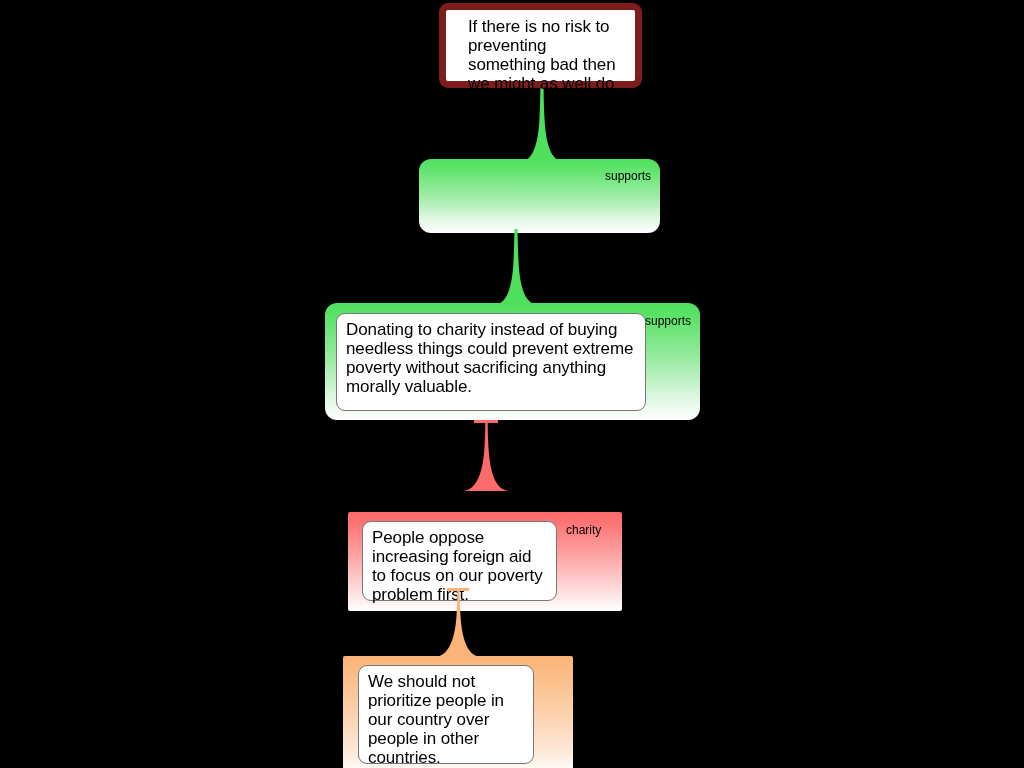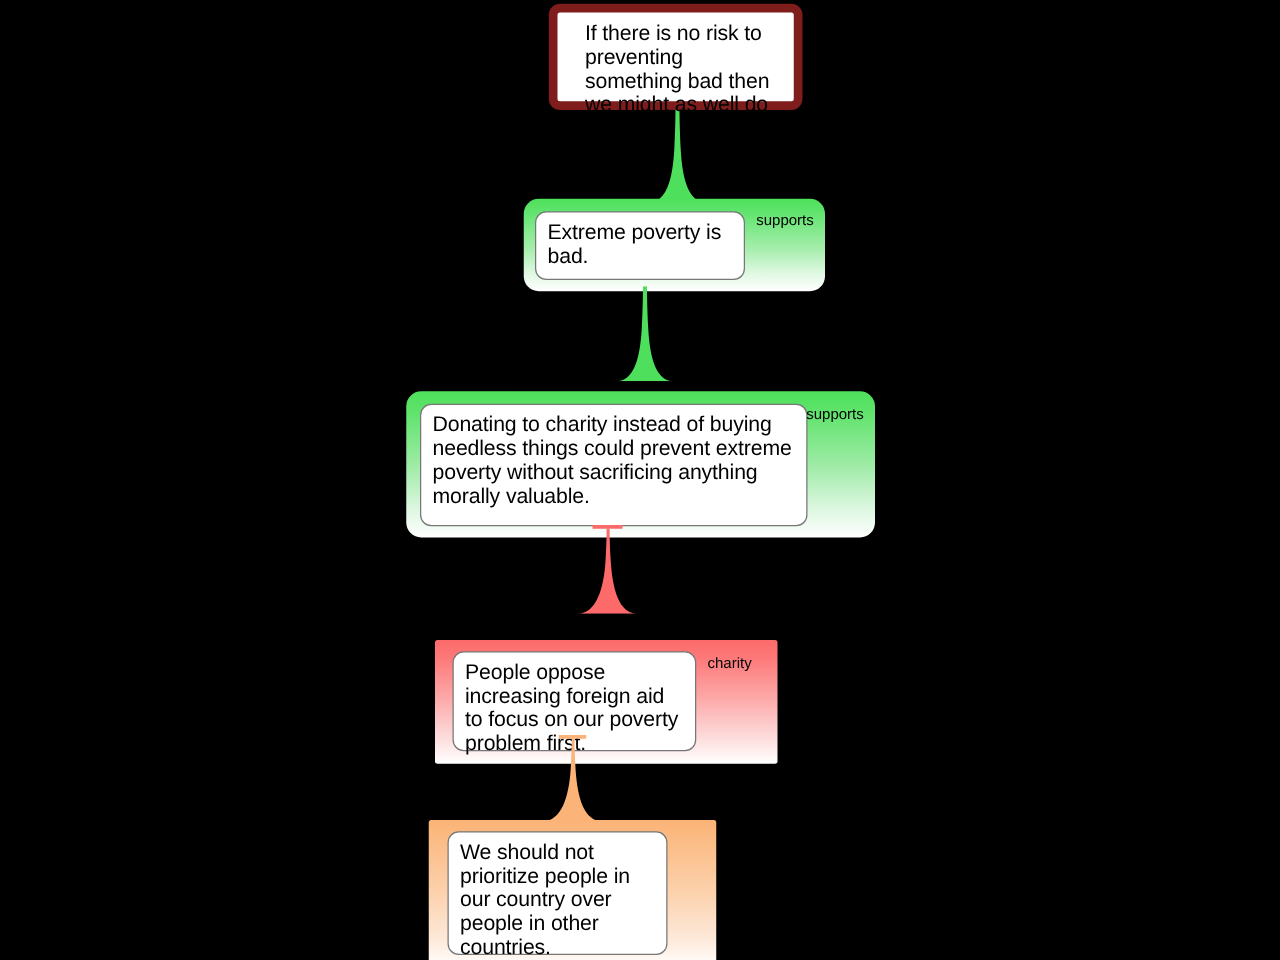--- a/index.html
+++ b/index.html
@@ -101,34 +101,31 @@
   </div>
 
   <div class="node" style="left:439px; top:3px; width:203px; height:85px;">
     <div class="root-card" style="left:0; top:0; right:0; bottom:0; border:7px solid #7f1d1d;padding-left:13px;">
       <span class="node-text" style="padding:7px 9px;">If there is no risk to preventing something bad then we might as well do it.</span>
     </div>
   </div>
 
   <div class="node" style="left:419px; top:159px; width:241px; height:74px;">
     <div class="node-bg plate-green-2"></div>
-    <div class="node-card" style="left:9px; top:10px; width:168px; height:55px; border-radius:9px;">
-      <span class="node-text">Extreme poverty is bad.</span>
-    </div>
     <span class="node-label" style="left:186px; top:11px;">supports</span>
   </div>
 
   <div class="connector" style="left:493px; top:229px; width:46px; height:76px;">
     <svg width="46" height="76" viewBox="0 0 46 76">
       <path d="M0,76 C14,76 19,58 20.4,34 C21.2,18 21.4,7 21.4,0
                L24.6,0 C24.6,7 24.8,18 25.6,34 C27,58 32,76 46,76 Z" fill="#4ee05c"></path>
     </svg>
   </div>
 
-  <div class="node" style="left:325px; top:313px; width:375px; height:117px;">
+  <div class="node" style="left:325px; top:303px; width:375px; height:117px;">
     <div class="node-bg plate-green-3"></div>
     <div class="node-card" style="left:11px; top:10px; width:310px; height:98px; border-radius:9px;">
       <span class="node-text">Donating to charity instead of buying needless things could prevent extreme poverty without sacrificing anything morally valuable.</span>
     </div>
     <span class="node-label" style="left:320px; top:12px;">supports</span>
   </div>
 
   <div class="tick-bar" style="left:474px; top:420px; width:24px; background:#fc6a6a;"></div>
   <div class="connector" style="left:462px; top:423px; width:48px; height:68px;">
     <svg width="48" height="68" viewBox="0 0 48 68">

